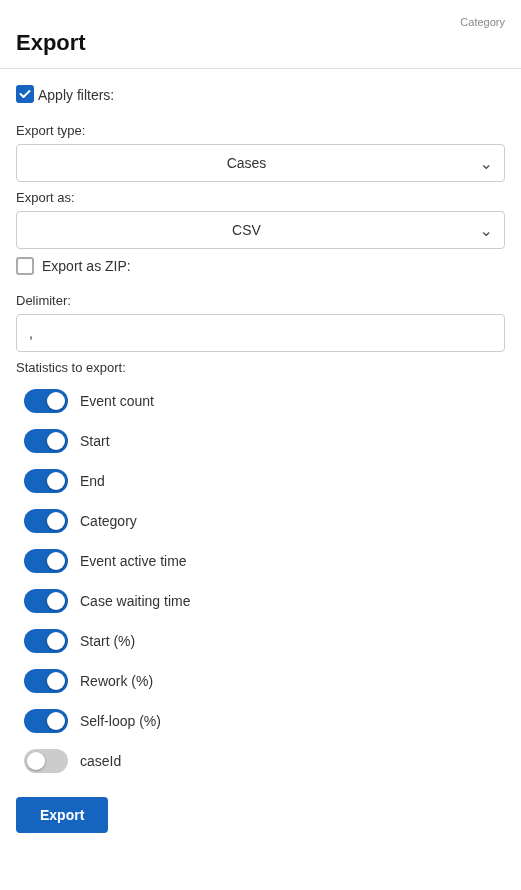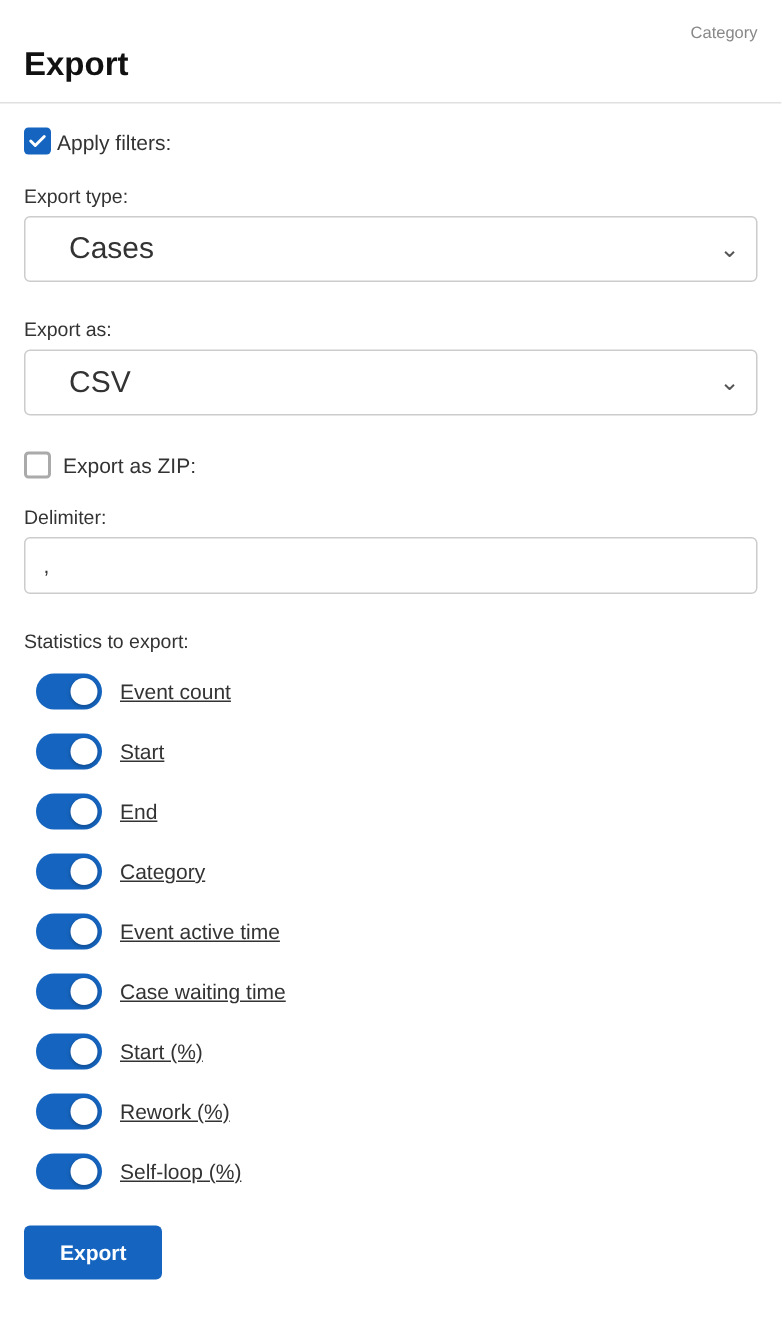--- a/index.html
+++ b/index.html
@@ -73,39 +73,40 @@
     }
 
     .field-label {
       font-size: 13px;
       color: #333;
       margin-bottom: 6px;
       font-weight: 500;
     }
 
     .field-group {
-      margin-bottom: 24px;
+      margin-bottom: 8px;
     }
 
     .select-wrapper {
       position: relative;
       width: 100%;
     }
 
     .select-box {
       width: 100%;
-      padding: 10px 36px 10px 29px;
+      padding: 10px 36px 10px 8px;
       border: 1px solid #ccc;
       border-radius: 4px;
-      font-size: 20px;
+      font-size: 14px;
       color: #333;
       background: #fff;
       appearance: none;
       cursor: pointer;
       outline: none;
+      text-align: center;
     }
 
     .select-chevron {
       position: absolute;
       right: 12px;
       top: 50%;
       transform: translateY(-50%);
       pointer-events: none;
       color: #555;
       font-size: 16px;
@@ -134,21 +135,20 @@
       color: #333;
       margin-bottom: 14px;
     }
 
     .toggle-row {
       display: flex;
       align-items: center;
       gap: 12px;
       margin-bottom: 16px;
       padding-left: 8px;
-      text-decoration: underline;
     }
 
     .toggle {
       position: relative;
       width: 44px;
       height: 24px;
       flex-shrink: 0;
       cursor: pointer;
     }
 
@@ -324,19 +324,27 @@
           <span class="toggle-label">Rework (%)</span>
         </div>
         <div class="toggle-row">
           <div class="toggle">
             <div class="toggle-track">
               <div class="toggle-thumb"></div>
             </div>
           </div>
           <span class="toggle-label">Self-loop (%)</span>
         </div>
+        <div class="toggle-row">
+          <div class="toggle">
+            <div class="toggle-track off">
+              <div class="toggle-thumb"></div>
+            </div>
+          </div>
+          <span class="toggle-label">caseId</span>
+        </div>
       </div>
   </div>
 
   
   <button class="export-button">Export</button>
 
 </div>
 
 </body></html>

